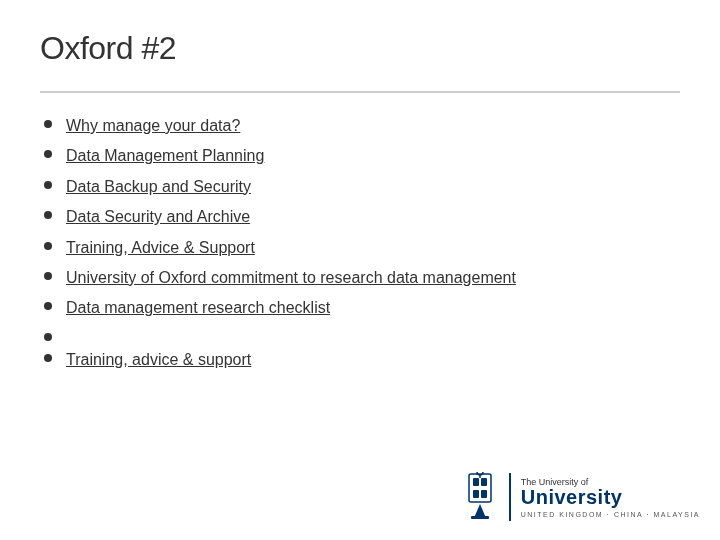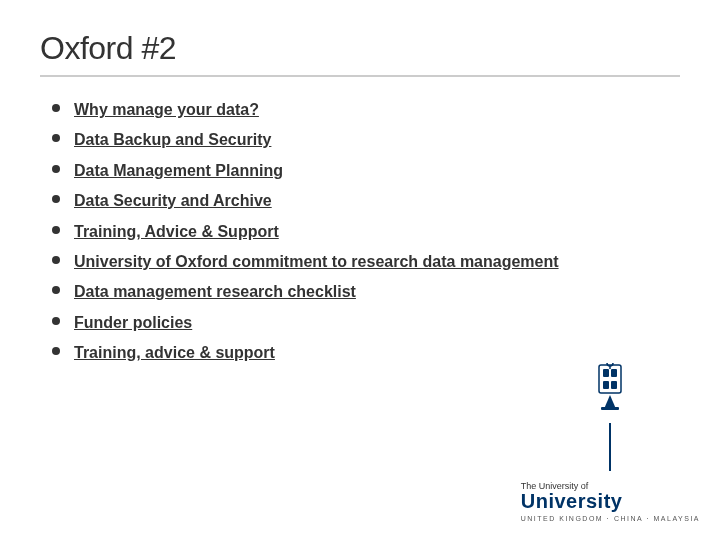--- a/index.html
+++ b/index.html
@@ -22,35 +22,34 @@
       height: 540px;
       background: #ffffff;
       padding: 30px 40px 20px 40px;
       position: relative;
     }
 
     .slide-title {
       font-size: 32px;
       font-weight: normal;
       color: #333333;
-      margin-bottom: 8px;
+      margin-bottom: 24px;
       letter-spacing: -0.5px;
     }
 
     .title-divider {
       border: none;
       border-top: 2px solid #cccccc;
       margin-bottom: 22px;
     }
 
     .bullet-list {
       list-style: none;
       padding: 0;
-      margin: 12px;
-      font-weight: bold;
+      margin: 4px;
     }
 
     .bullet-list li {
       display: flex;
       align-items: flex-start;
       margin-bottom: 8px;
       font-size: 16px;
       color: #333333;
       line-height: 1.4;
     }
@@ -71,21 +70,20 @@
       color: #333333;
     }
 
     .logo-area {
       position: absolute;
       bottom: 18px;
       right: 20px;
       display: flex;
       align-items: center;
       gap: 10px;
-      flex-direction: column;
     }
 
     .logo-crest {
       width: 38px;
       height: 50px;
     }
 
     .logo-text-area {
       display: flex;
       flex-direction: column;
@@ -126,45 +124,44 @@
   <h1 class="slide-title">Oxford #2</h1>
   <hr class="title-divider">
 
   <ul class="bullet-list" id="bullet-list">
   <li>
         <span class="bullet-dot"></span>
         <span class="bullet-text">Why manage your data?</span>
       </li>
       <li>
         <span class="bullet-dot"></span>
-        <span class="bullet-text">Data Backup and Security</span>
+        <span class="bullet-text">Data Management Planning</span>
       </li>
       <li>
         <span class="bullet-dot"></span>
-        <span class="bullet-text">Data Management Planning</span>
+        <span class="bullet-text">Data Backup and Security</span>
       </li>
       <li>
         <span class="bullet-dot"></span>
         <span class="bullet-text">Data Security and Archive</span>
       </li>
       <li>
         <span class="bullet-dot"></span>
         <span class="bullet-text">Training, Advice &amp; Support</span>
       </li>
       <li>
         <span class="bullet-dot"></span>
         <span class="bullet-text">University of Oxford commitment to research data management</span>
       </li>
       <li>
         <span class="bullet-dot"></span>
         <span class="bullet-text">Data management research checklist</span>
       </li>
       <li>
         <span class="bullet-dot"></span>
-        <span class="bullet-text">Funder policies</span>
       </li>
       <li>
         <span class="bullet-dot"></span>
         <span class="bullet-text">Training, advice &amp; support </span>
       </li>
     </ul>
 
   <div class="logo-area">
     <svg class="logo-crest" viewBox="0 0 38 50" xmlns="http://www.w3.org/2000/svg">
 

